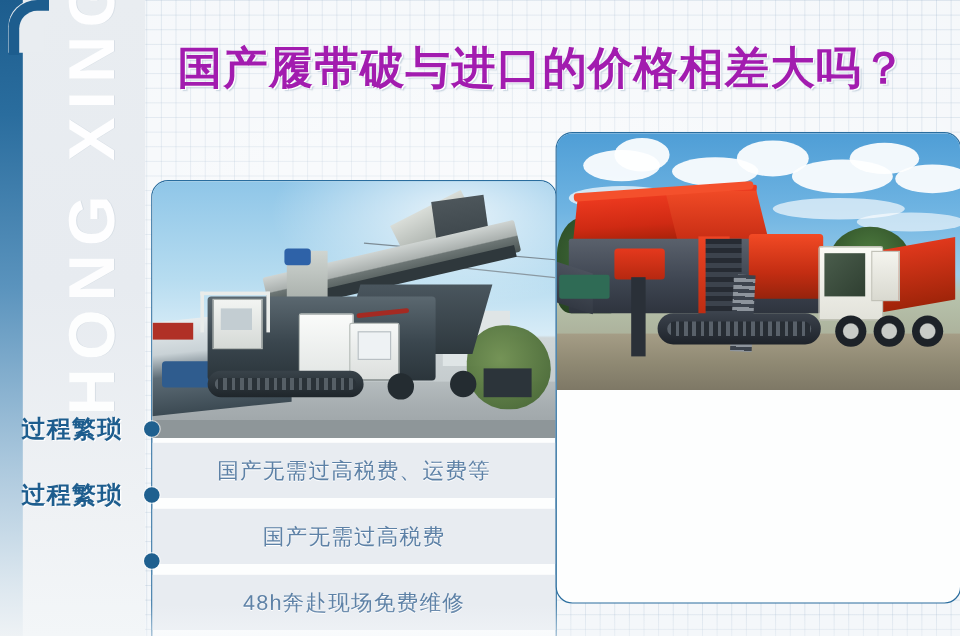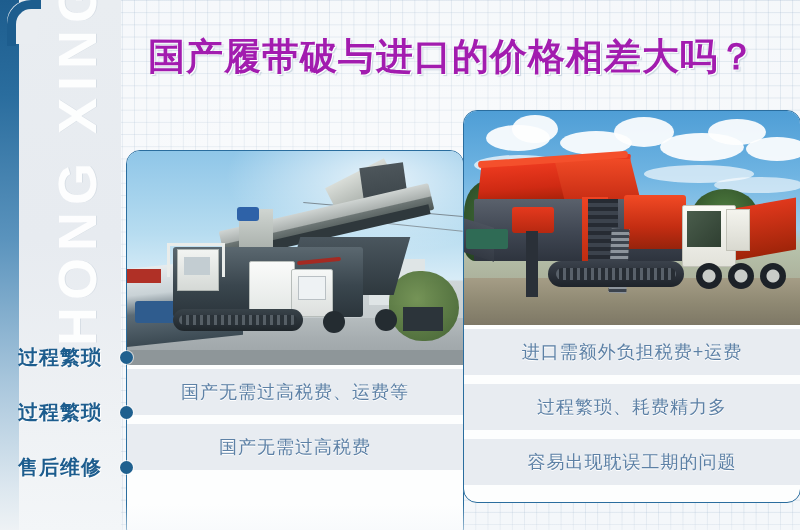--- a/index.html
+++ b/index.html
@@ -281,20 +281,21 @@
       </div>
       <div class="track"></div>
       <div class="wheelA"></div>
       <div class="wheelB"></div>
       <div class="jack"></div>
       <div class="ground2"></div>
     </div>
     <div class="rows">
       <div class="row">国产无需过高税费、运费等</div>
       <div class="row">国产无需过高税费</div>
+      <div class="row">48h奔赴现场免费维修</div>
     </div>
   </div>
 
   <div class="card right">
     <div class="photo ph-right">
       <div class="cloud c1"></div>
       <div class="cloud c2"></div>
       <div class="cloud c3"></div>
       <div class="cloud c4"></div>
       <div class="cloud c5"></div>
@@ -324,29 +325,23 @@
       <div class="cab2"></div>
       <div class="ladder"></div>
       <div class="outrigger"></div>
       <div class="track"></div>
       <div class="axles">
         <div class="wh w1"></div>
         <div class="wh w2"></div>
         <div class="wh w3"></div>
       </div>
     </div>
-    <div class="rows">
-      <div class="row">进口需额外负担税费+运费</div>
-      <div class="row">过程繁琐、耗费精力多</div>
-      <div class="row">容易出现耽误工期的问题</div>
-    </div>
   </div>
 
   <div class="cat cat1">过程繁琐</div>
   <div class="cat cat2">过程繁琐</div>
-  <div class="cat cat3">售后维修</div>
 
   <div class="dot d1"></div>
   <div class="dot d2"></div>
   <div class="dot d3"></div>
 
   <div class="bottom-strip"></div>
 </div>
 
 </body></html>

